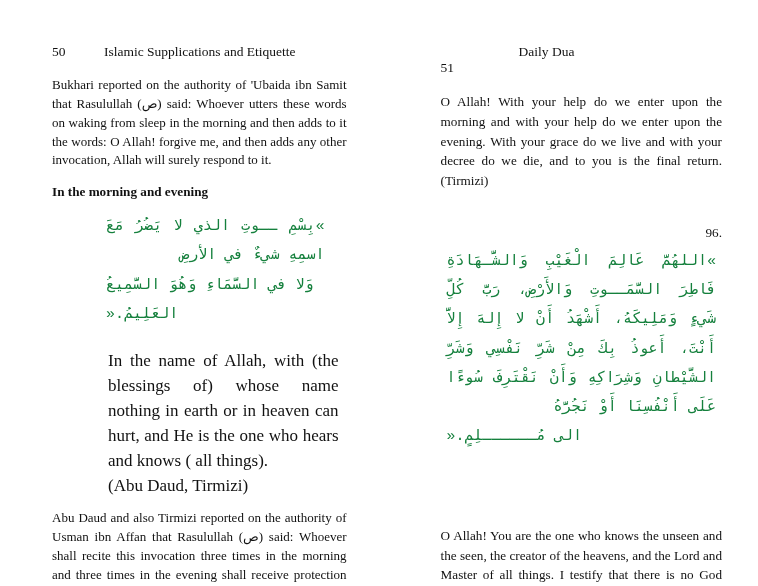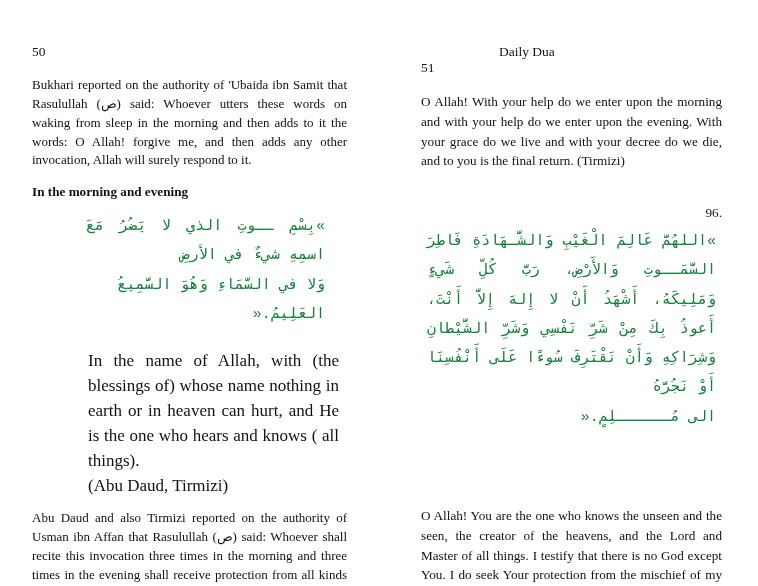--- a/index.html
+++ b/index.html
@@ -16,20 +16,21 @@
     position: relative;
   }
   .page {
     position: absolute;
     inset: 0;
     display: flex;
   }
   .col {
     position: relative;
     box-sizing: border-box;
+    margin-left: 20px;
   }
   .col-left {
     width: 379px;
     padding: 44px 32px 10px 32px;
   }
   .col-right {
     width: 379px;
     padding: 44px 36px 10px 42px;
   }
   .hdr {
@@ -90,21 +91,21 @@
     color: #15803d;
   }
   .arabic.left-block {
     padding: 0 22px 0 54px;
   }
   .arabic.right-block {
     padding: 0 6px 0 6px;
   }
   .arabic .lastline {
     display: block;
-    text-align: right;
+    text-align: left;
   }
   .indent-block {
     font-size: 17px;
     line-height: 1.47;
     text-align: justify;
     margin: 0 0 10px 0;
     padding-left: 56px;
     padding-right: 8px;
   }
   .indent-block .srcline {
@@ -127,20 +128,21 @@
   }
 </style>
 </head>
 <body>
 
 <div class="page">
 
   <div class="col col-left">
     <div class="hdr hdr-left">
       <span class="pg">50</span>
+      <span class="title">Islamic Supplications and Etiquette</span>
     </div>
 
     <p class="body">Bukhari reported on the authority of 'Ubaida ibn Samit that Rasulullah (ص) said: Whoever utters these words on waking from sleep in the morning and then adds to it the words: O Allah! forgive me, and then adds any other invocation, Allah will surely respond to it.</p>
 
     <div class="sec-head">In the morning and evening</div>
 
 
     <div class="arabic left-block">
       <span>»بِسْمِ ــوتِ الذي لا يَضُرُ مَعَ اسمِهِ شيءٌ في الأرضِ</span>
       <span class="lastline">وَلا في السَّمَاءِ وَهُوَ السَّمِيعُ العَلِيمُ.«</span>

